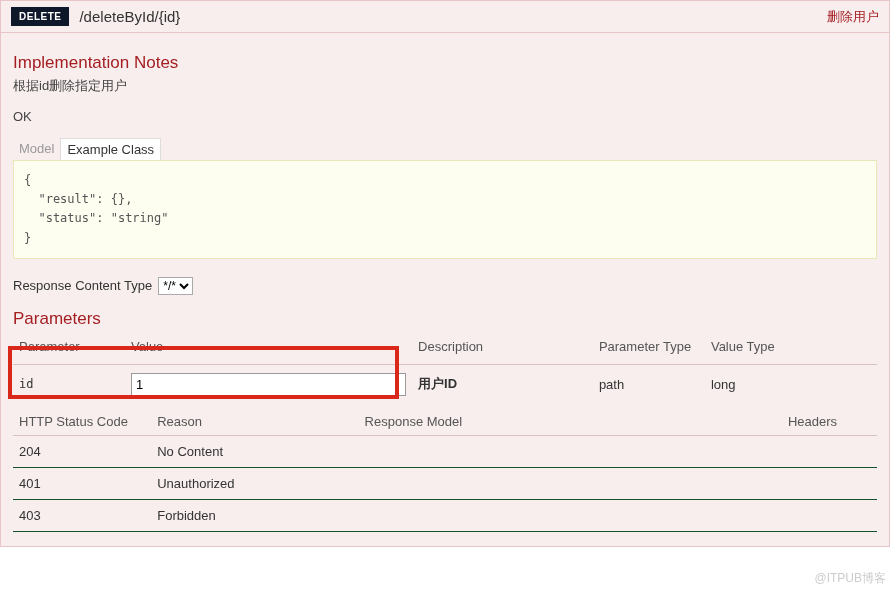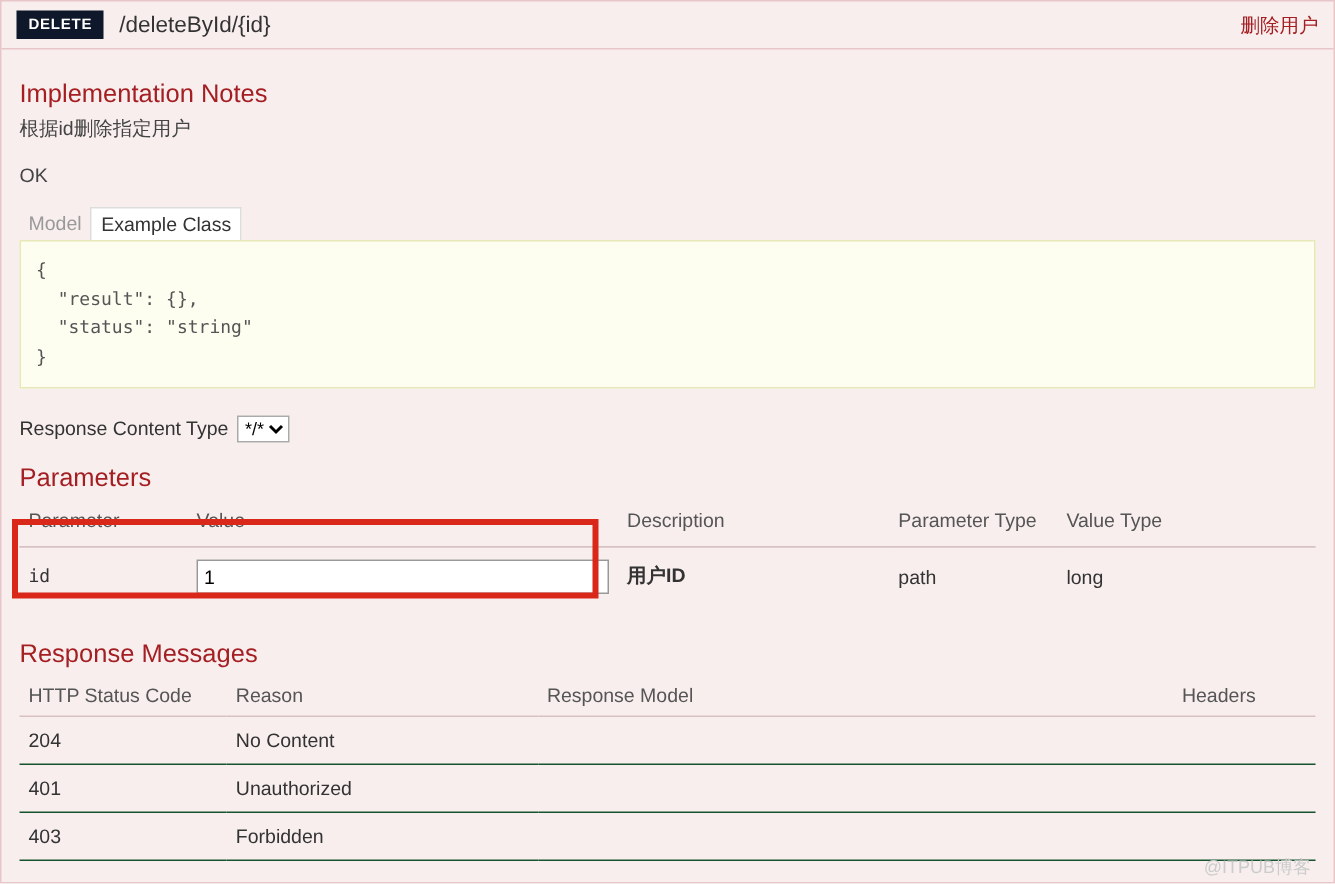--- a/index.html
+++ b/index.html
@@ -155,21 +155,21 @@
       padding: 6px 6px;
       border-bottom: 1px solid #d8c1c1;
     }
     .resp-table td {
       padding: 8px 6px;
       border-bottom: 1px solid #14532d;
       color: #333;
     }
     .watermark {
       position: absolute;
-      right: 16px;
+      right: 4px;
       top: 570px;
       color: #ccc;
       font-size: 12px;
     }
     .col-param { width: 13%; }
     .col-value { width: 33%; }
     .col-desc { width: 21%; }
     .col-ptype { width: 13%; }
     .col-dtype { width: 20%; }
     .col-code { width: 16%; }
@@ -228,21 +228,20 @@
           <td>
             <input type="text" value="1" style="">
           </td>
           <td class="desc-bold">用户ID</td>
           <td>path</td>
           <td class="data-type">long</td>
         </tr>
       </tbody>
     </table>
 
-    <div class="section-title" style="margin-top:22px;">Response Messages</div>
 
     <table class="resp-table">
       <thead>
         <tr>
           <th class="col-code">HTTP Status Code</th>
           <th class="col-reason">Reason</th>
           <th class="col-model">Response Model</th>
           <th class="col-headers">Headers</th>
         </tr>
       </thead>

